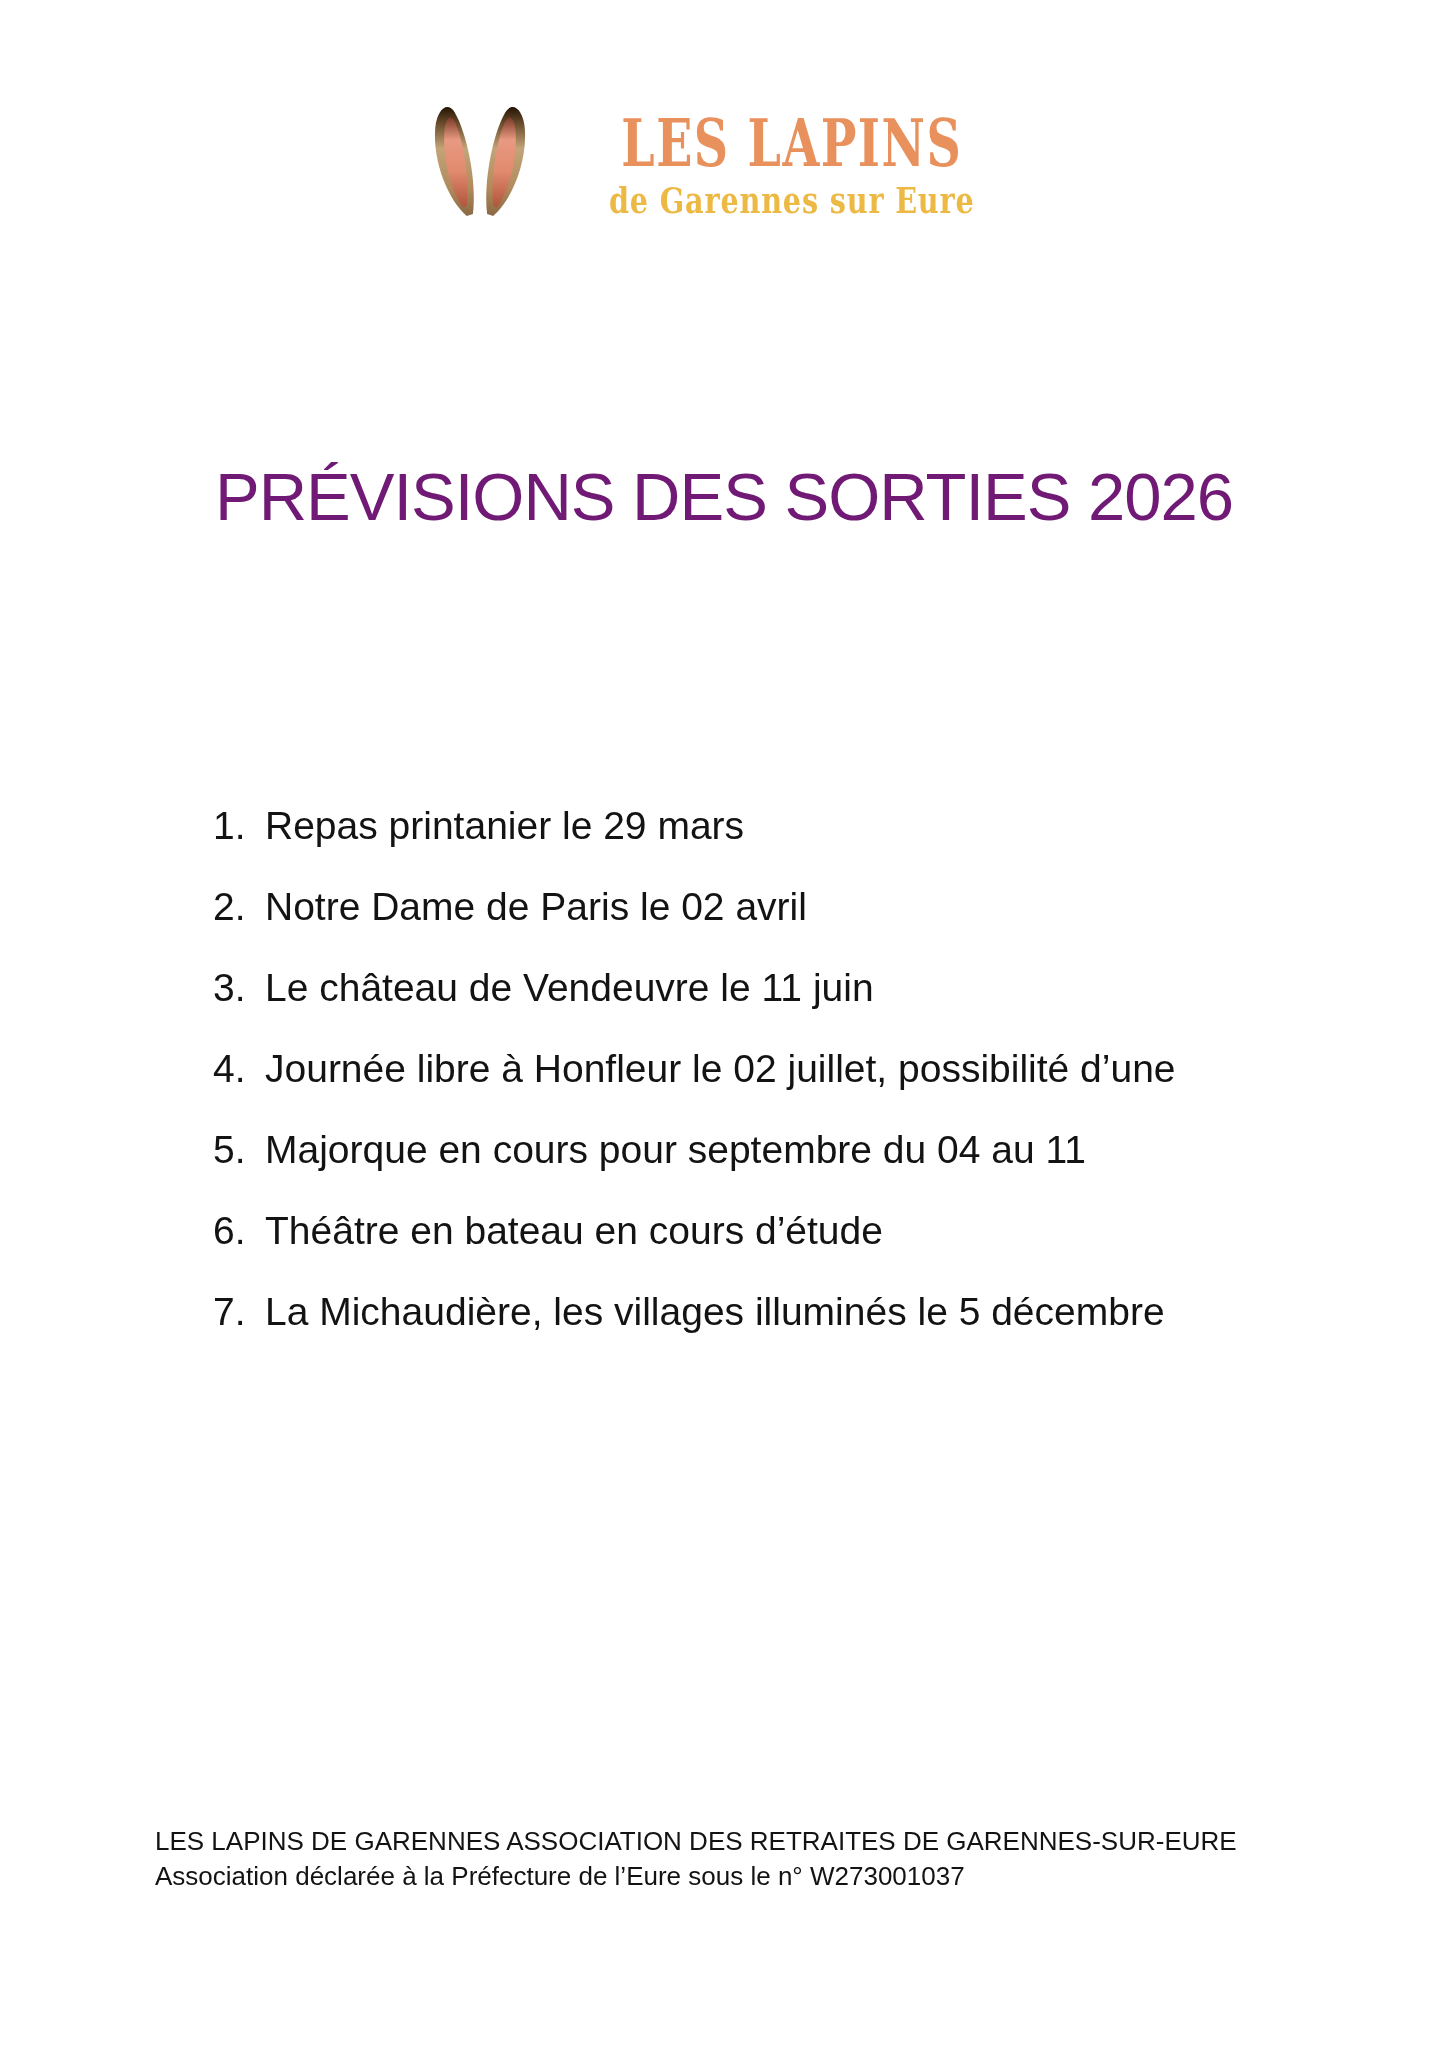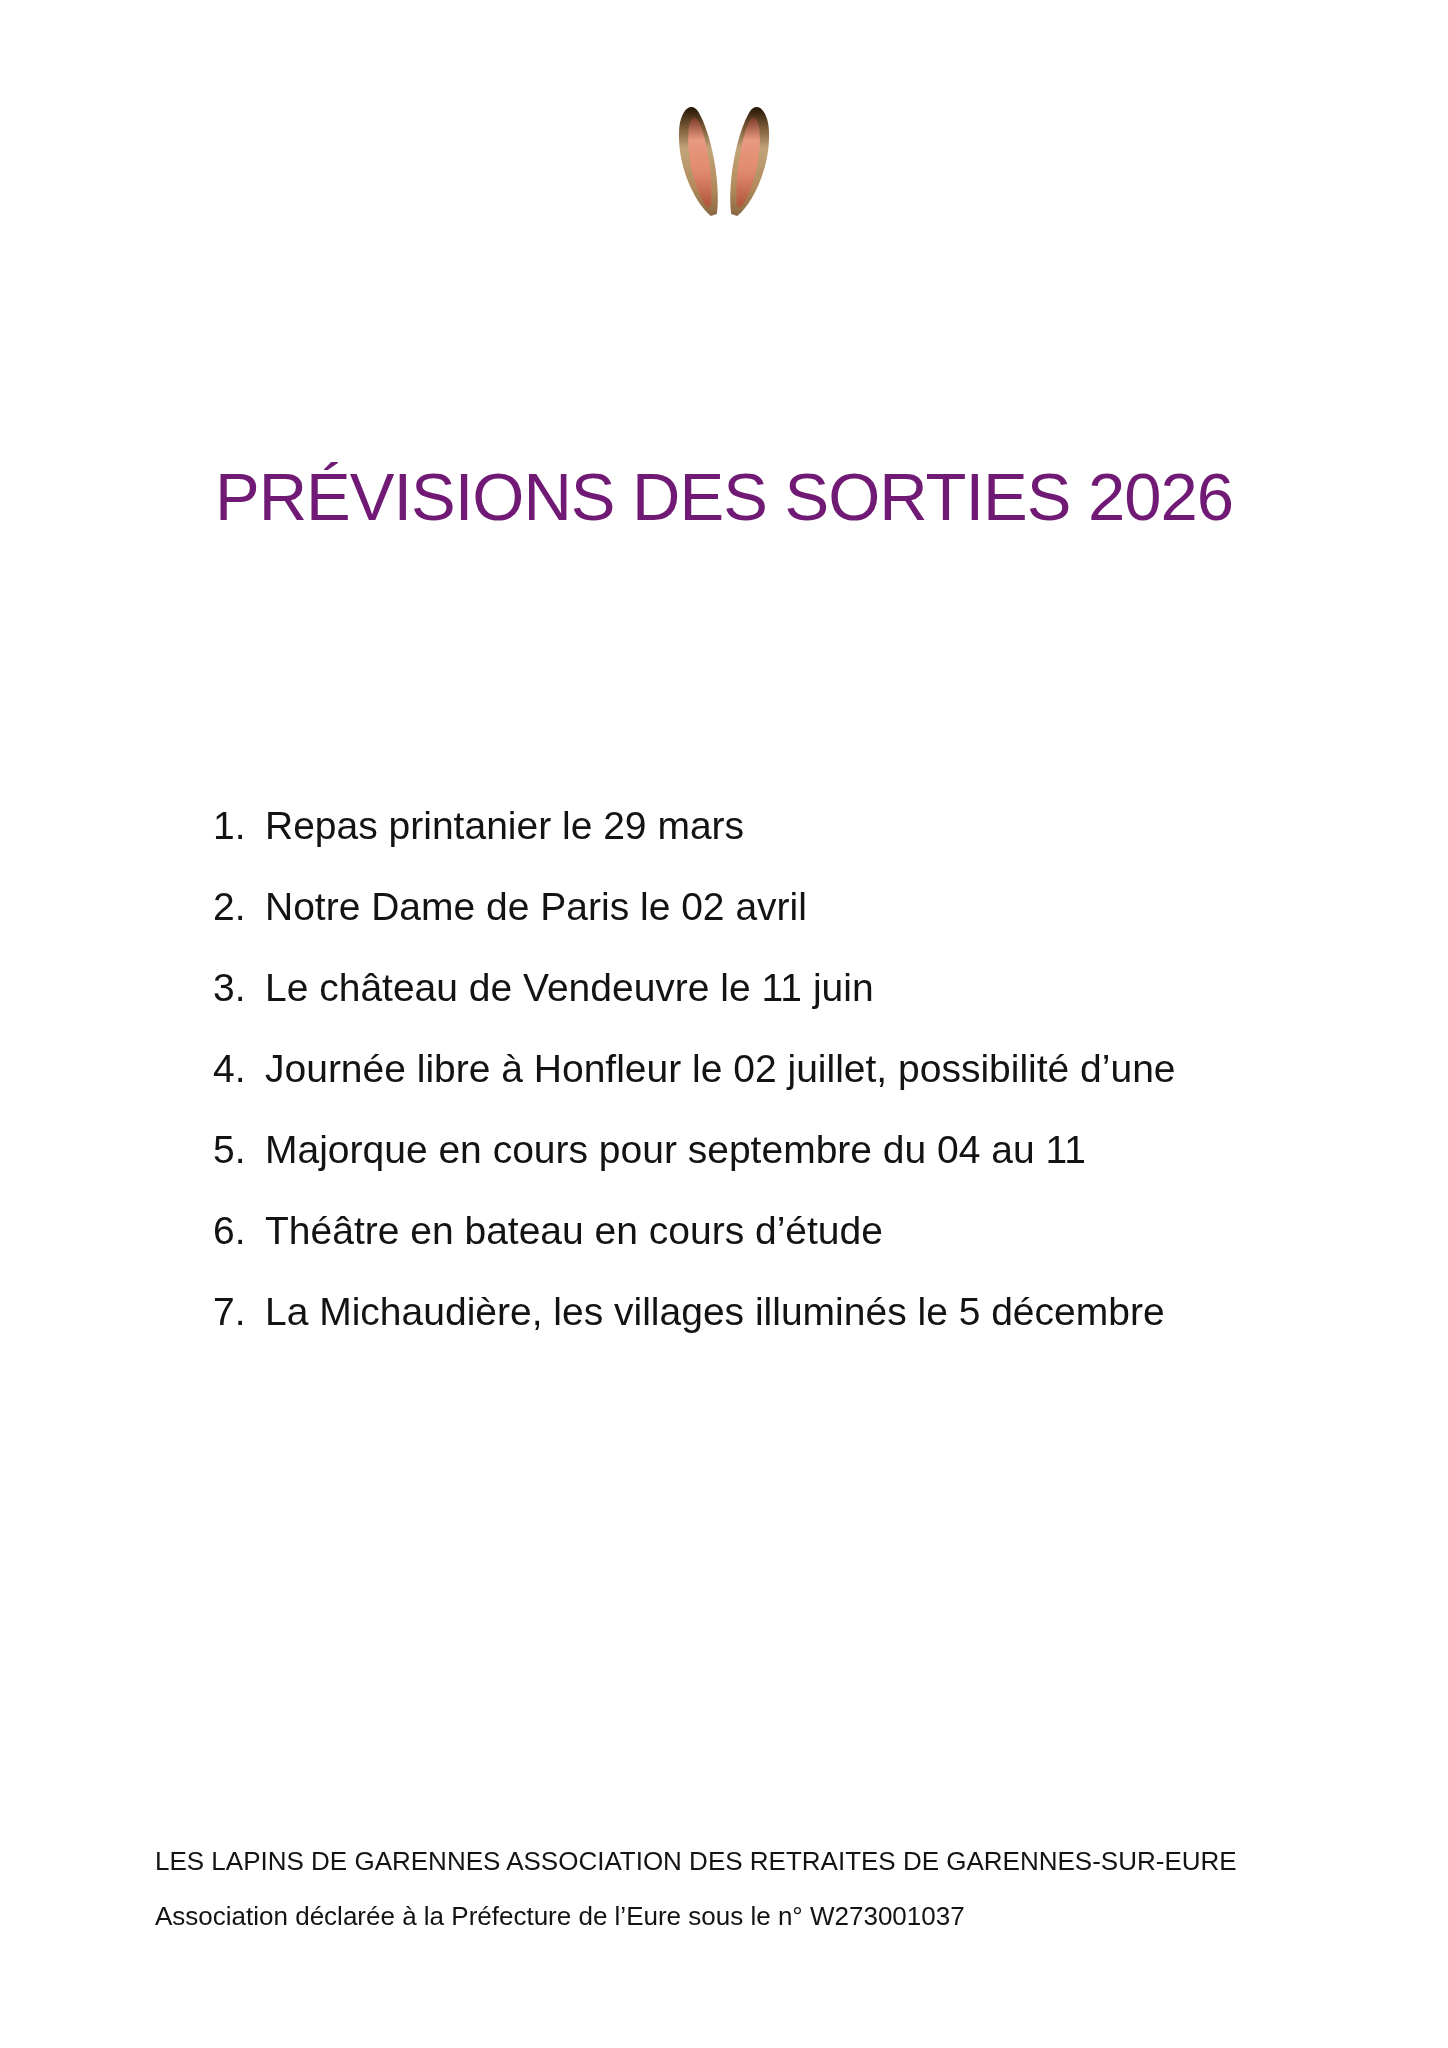--- a/index.html
+++ b/index.html
@@ -101,21 +101,21 @@
 
   
   .footer {
     position: absolute;
     left: 155px;
     top: 1824px;
     font-size: 26px;
     line-height: 35px;
     color: #131313;
   }
-  .footer-line { white-space: nowrap; margin-top: 20px; }
+  .footer-line { white-space: nowrap; }
 </style>
 </head>
 <body>
 
 <div class="page">
 
   <div class="logo">
     <div class="logo-ears">
       <svg viewBox="0 0 120 118" xmlns="http://www.w3.org/2000/svg" aria-hidden="true">
         <defs>
@@ -132,20 +132,24 @@
             <stop offset="0.6" stop-color="#e08a6e"></stop>
             <stop offset="1" stop-color="#b0543a"></stop>
           </linearGradient>
         </defs>
         <path d="M47 114 C 30 100, 13 62, 16 27 C 18 9, 28 1, 35 12 C 47 32, 57 80, 53 112 Z" fill="url(#furGrad)"></path>
         <path d="M44 106 C 33 93, 23 60, 25 31 C 26 18, 31 13, 35 21 C 44 39, 50 82, 47 104 Z" fill="url(#innerGrad)"></path>
         <path d="M73 114 C 90 100, 107 62, 104 27 C 102 9, 92 1, 85 12 C 73 32, 63 80, 67 112 Z" fill="url(#furGrad)"></path>
         <path d="M76 106 C 87 93, 97 60, 95 31 C 94 18, 89 13, 85 21 C 76 39, 70 82, 73 104 Z" fill="url(#innerGrad)"></path>
       </svg>
     </div>
+    <div class="logo-text">
+      <div class="logo-title" style="color: rgb(232, 145, 92);">LES LAPINS</div>
+      <div class="logo-subtitle" style="color: rgb(237, 185, 69);">de Garennes sur Eure</div>
+    </div>
   </div>
 
   <div class="doc-title">PRÉVISIONS DES SORTIES 2026</div>
 
   <div class="outings">
 
     <div class="outing-item">
       <span class="outing-num">1.</span>
       <span class="outing-lines">
         <span class="outing-line">Repas printanier le 29 mars</span>

